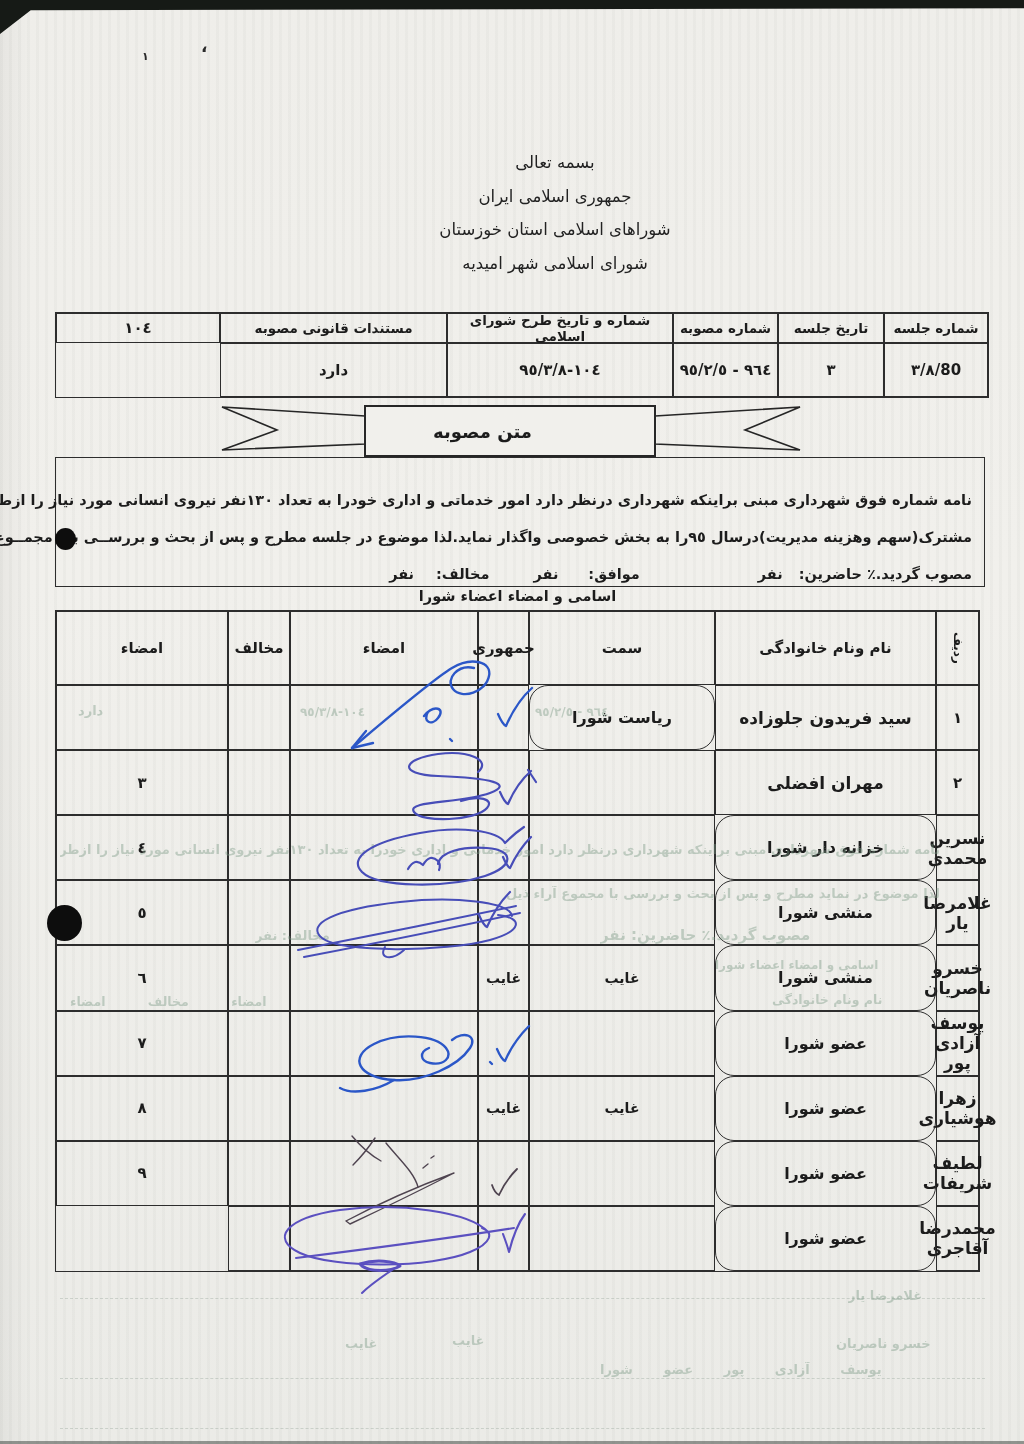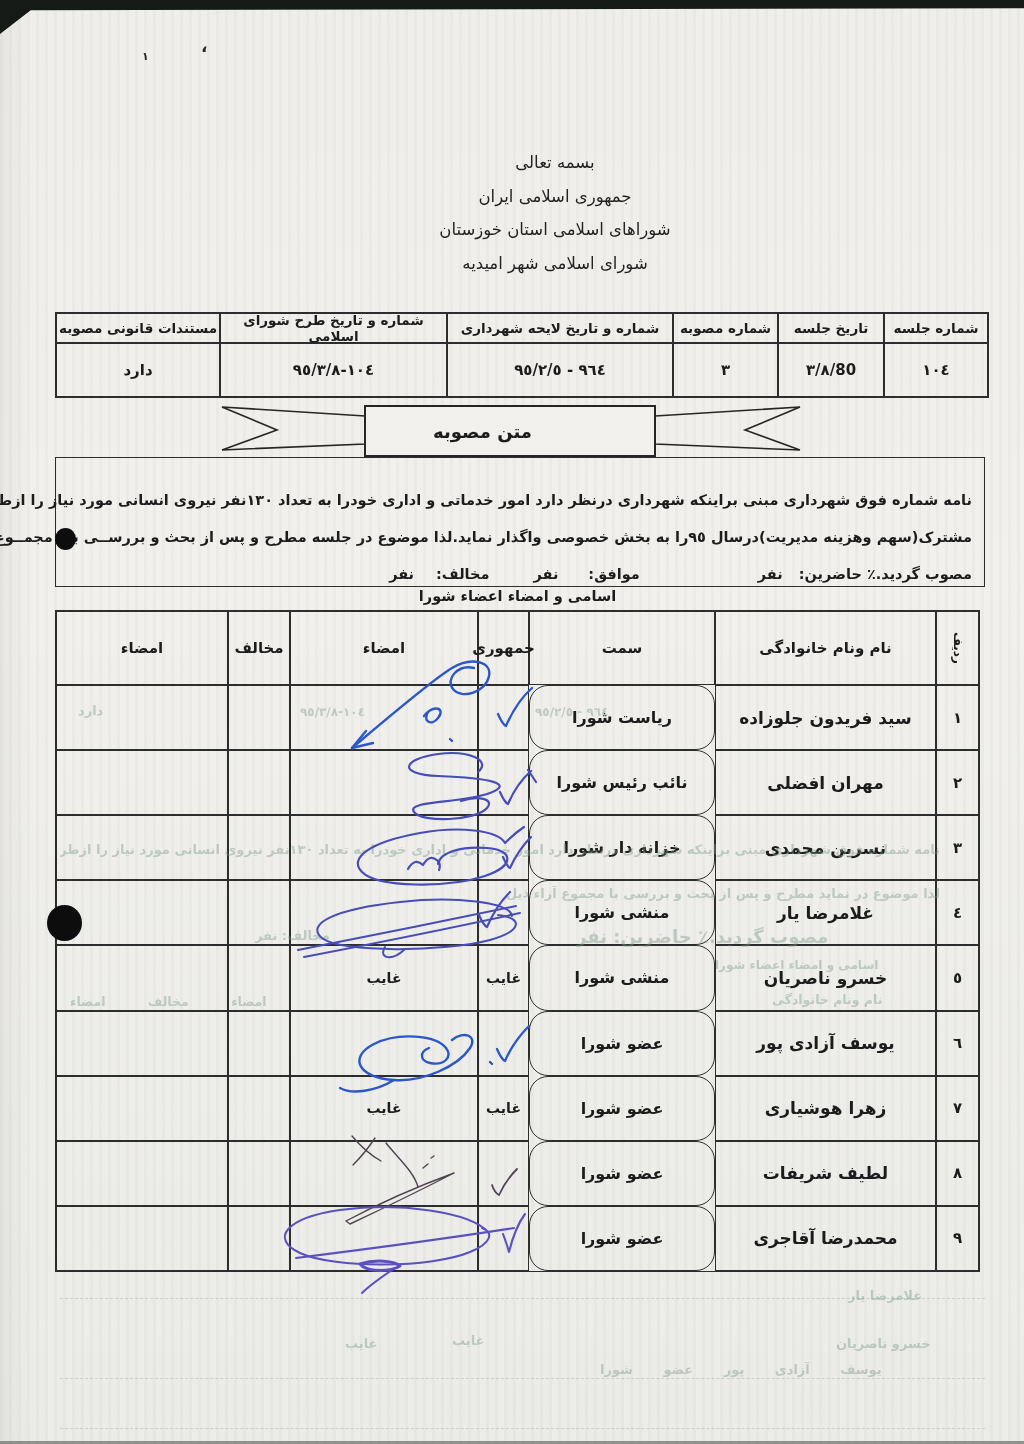--- a/index.html
+++ b/index.html
@@ -64,21 +64,21 @@
 </head>
 <body>
 
 <div id="canvas">
 
   <div class="ghost" style="left:78px;top:703px;font-size:13px;">دارد</div>
   <div class="ghost" style="left:300px;top:705px;font-size:12px;">١٠٤-٩٥/٣/٨</div>
   <div class="ghost" style="left:535px;top:705px;font-size:12px;">٩٦٤ - ٩٥/٢/٥</div>
   <div class="ghost" style="left:60px;top:842px;width:880px;font-size:13px;">نامه شماره فوق شهرداری مبنی براینکه شهرداری درنظر دارد امور خدماتی و اداری خودرا به تعداد ١٣٠نفر نیروی انسانی مورد نیاز را ازطریق حساب</div>
   <div class="ghost" style="left:60px;top:886px;width:880px;font-size:13px;">لذا موضوع در نماید مطرح و پس از بحث و بررسی با مجموع آراء ذیل</div>
-  <div class="ghost" style="left:576px;top:926px;font-size:18px;">مصوب گردید.٪ حاضرین:  نفر</div>
+  <div class="ghost" style="left:600px;top:926px;font-size:15px;">مصوب گردید.٪ حاضرین:  نفر</div>
   <div class="ghost" style="left:255px;top:928px;font-size:13px;">مخالف:   نفر</div>
   <div class="ghost" style="left:715px;top:958px;font-size:12px;">اسامی و امضاء اعضاء شورا</div>
   <div class="ghost" style="left:772px;top:992px;font-size:12.5px;">نام ونام خانوادگی</div>
   <div class="ghost ws-wide" style="left:70px;top:994px;font-size:12.5px;">امضاء مخالف امضاء</div>
   <div class="ghost" style="left:848px;top:1288px;font-size:13px;">غلامرضا یار</div>
   <div class="ghost" style="left:836px;top:1336px;font-size:13px;">خسرو ناصریان</div>
   <div class="ghost" style="left:452px;top:1333px;font-size:13px;">غایب</div>
   <div class="ghost" style="left:345px;top:1336px;font-size:13px;">غایب</div>
   <div class="ghost ws-med" style="left:600px;top:1362px;font-size:13px;text-align:right;">یوسف آزادی پور عضو شورا</div>
   <div class="gline" style="left:60px;top:1298px;width:925px;"></div>
@@ -94,21 +94,20 @@
     <div>بسمه تعالی</div>
     <div>جمهوری اسلامی ایران</div>
     <div>شوراهای اسلامی استان خوزستان</div>
     <div>شورای اسلامی شهر امیدیه</div>
   </div>
 
   <div class="abs gridtable" id="summary-table">
     <div class="cell hd">شماره جلسه</div>
     <div class="cell hd">تاریخ جلسه</div>
     <div class="cell hd">شماره مصوبه</div>
-    <div class="cell hd">شماره و تاریخ لایحه شهرداری</div>
     <div class="cell hd">شماره و تاریخ طرح شورای اسلامی</div>
     <div class="cell hd">مستندات قانونی مصوبه</div>
     <div class="cell val">١٠٤</div>
     <div class="cell val">80/٣/٨</div>
     <div class="cell val">٣</div>
     <div class="cell val">٩٦٤ - ٩٥/٢/٥</div>
     <div class="cell val">١٠٤-٩٥/٣/٨</div>
     <div class="cell val">دارد</div>
   </div>
 
@@ -153,21 +152,20 @@
     <div class="cell no-c">١</div>
     <div class="cell name-c">سید فریدون جلوزاده</div>
     <div class="cell pos-c">ریاست شورا</div>
     <div class="cell"></div>
     <div class="cell"></div>
     <div class="cell"></div>
     <div class="cell"></div>
 
     <div class="cell no-c">٢</div>
     <div class="cell name-c">مهران افضلی</div>
-    <div class="cell pos-c">نائب رئیس شورا</div>
     <div class="cell"></div>
     <div class="cell"></div>
     <div class="cell"></div>
     <div class="cell"></div>
 
     <div class="cell no-c">٣</div>
     <div class="cell name-c">نسرین محمدی</div>
     <div class="cell pos-c">خزانه دار شورا</div>
     <div class="cell"></div>
     <div class="cell"></div>

